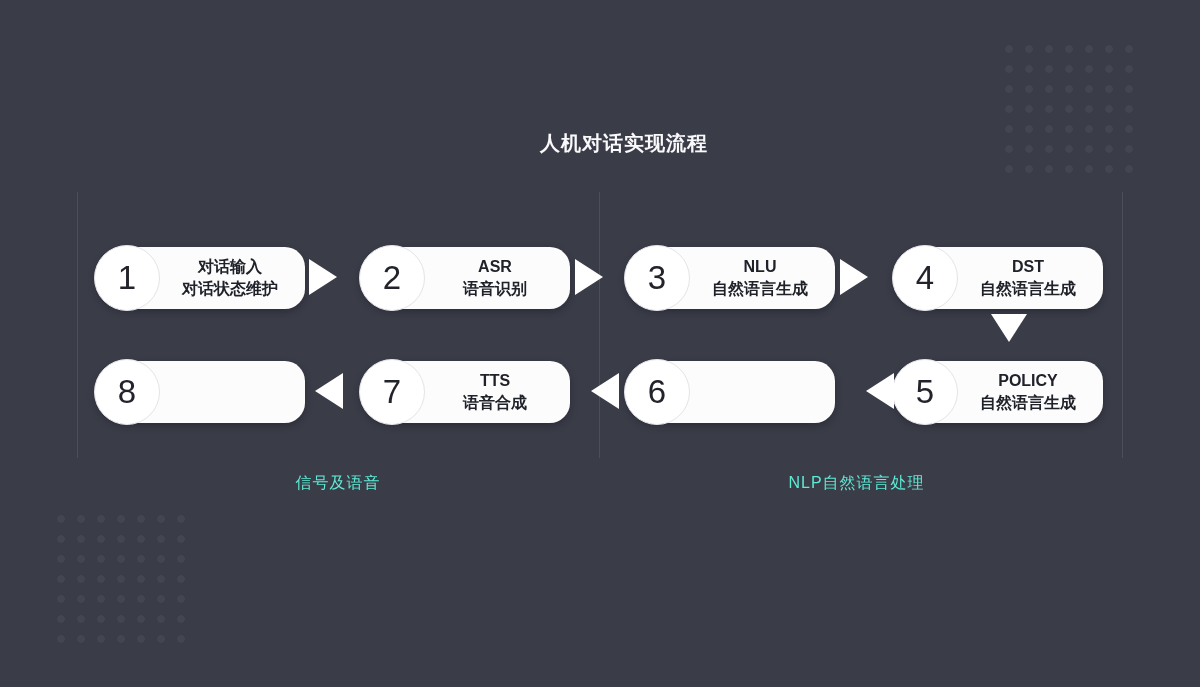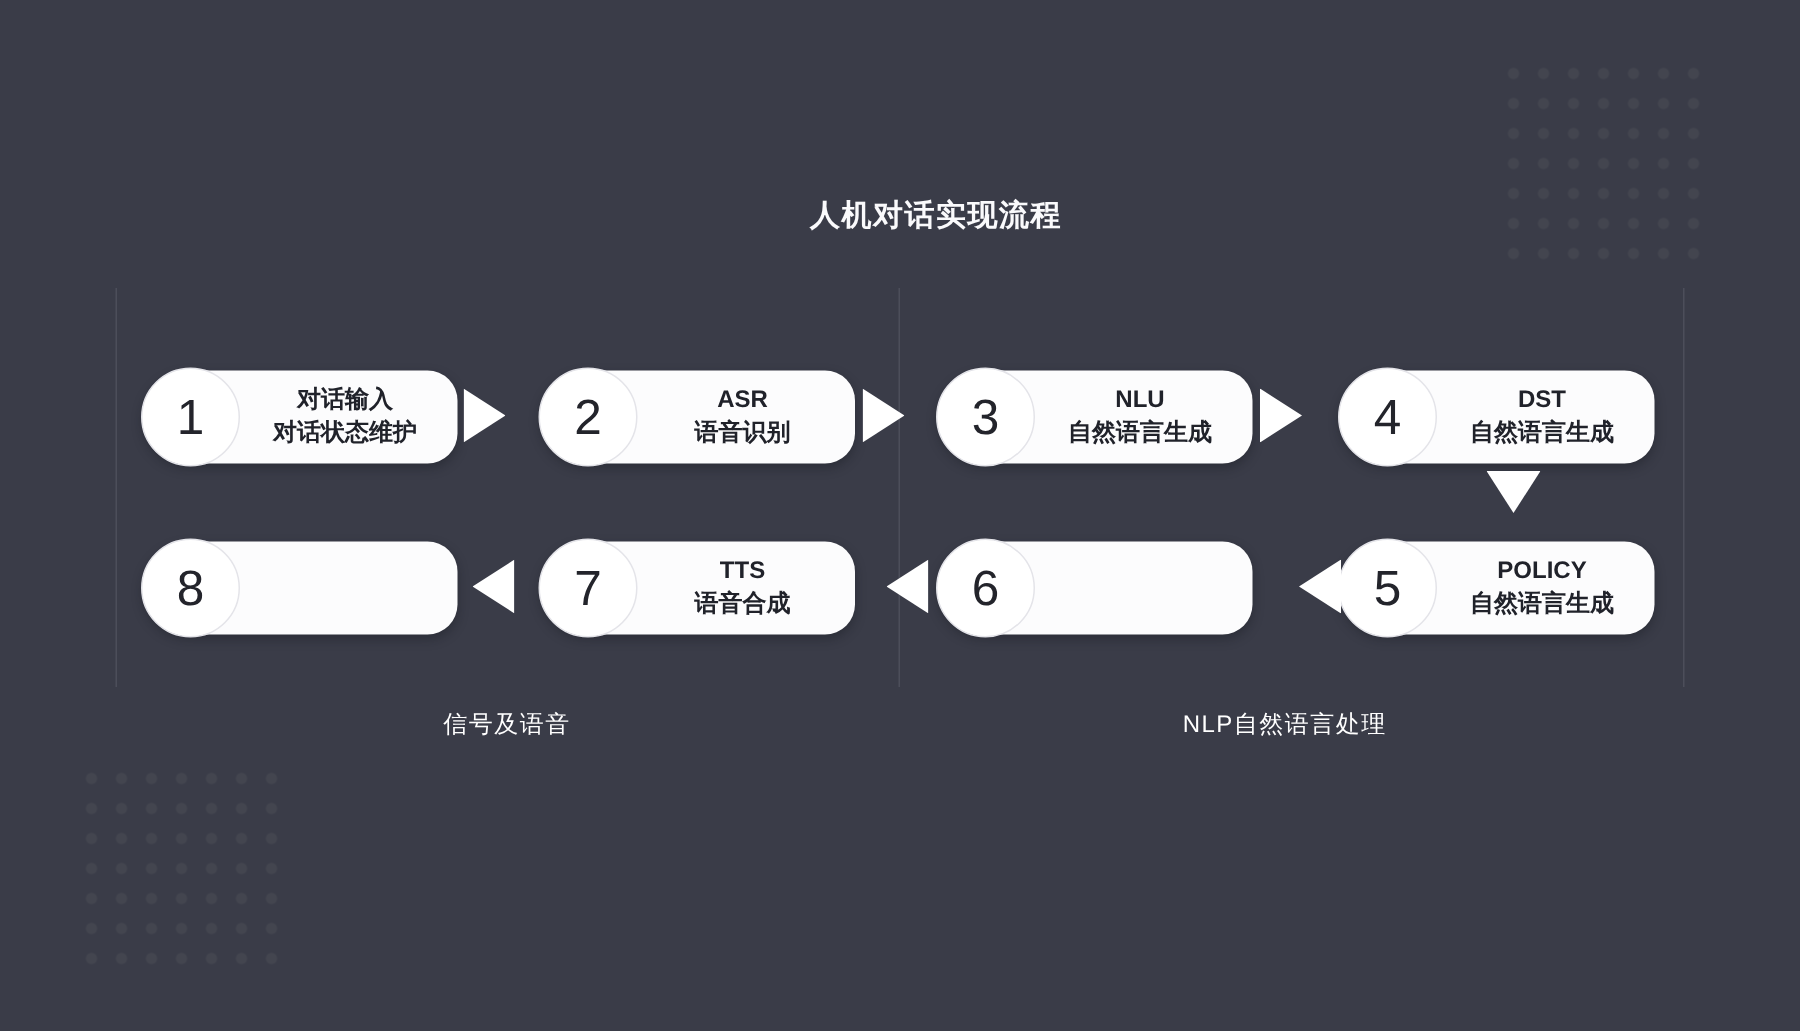--- a/index.html
+++ b/index.html
@@ -101,21 +101,21 @@
   .arrow.a34 { left: 840px; }
   .arrow.a56 { left: 866px; }
   .arrow.a67 { left: 591px; }
   .arrow.a78 { left: 315px; }
 
   
   .section-label {
     position: absolute;
     top: 473px;
     text-align: center;
-    color: #ffffff;
+    color: #5eead4;
     font-size: 16px;
     font-weight: 500;
     letter-spacing: 1px;
   }
   .section-label.left  { left: 77px;  width: 522px; }
   .section-label.right { left: 595px; width: 523px; }
 </style>
 </head>
 <body>
 

